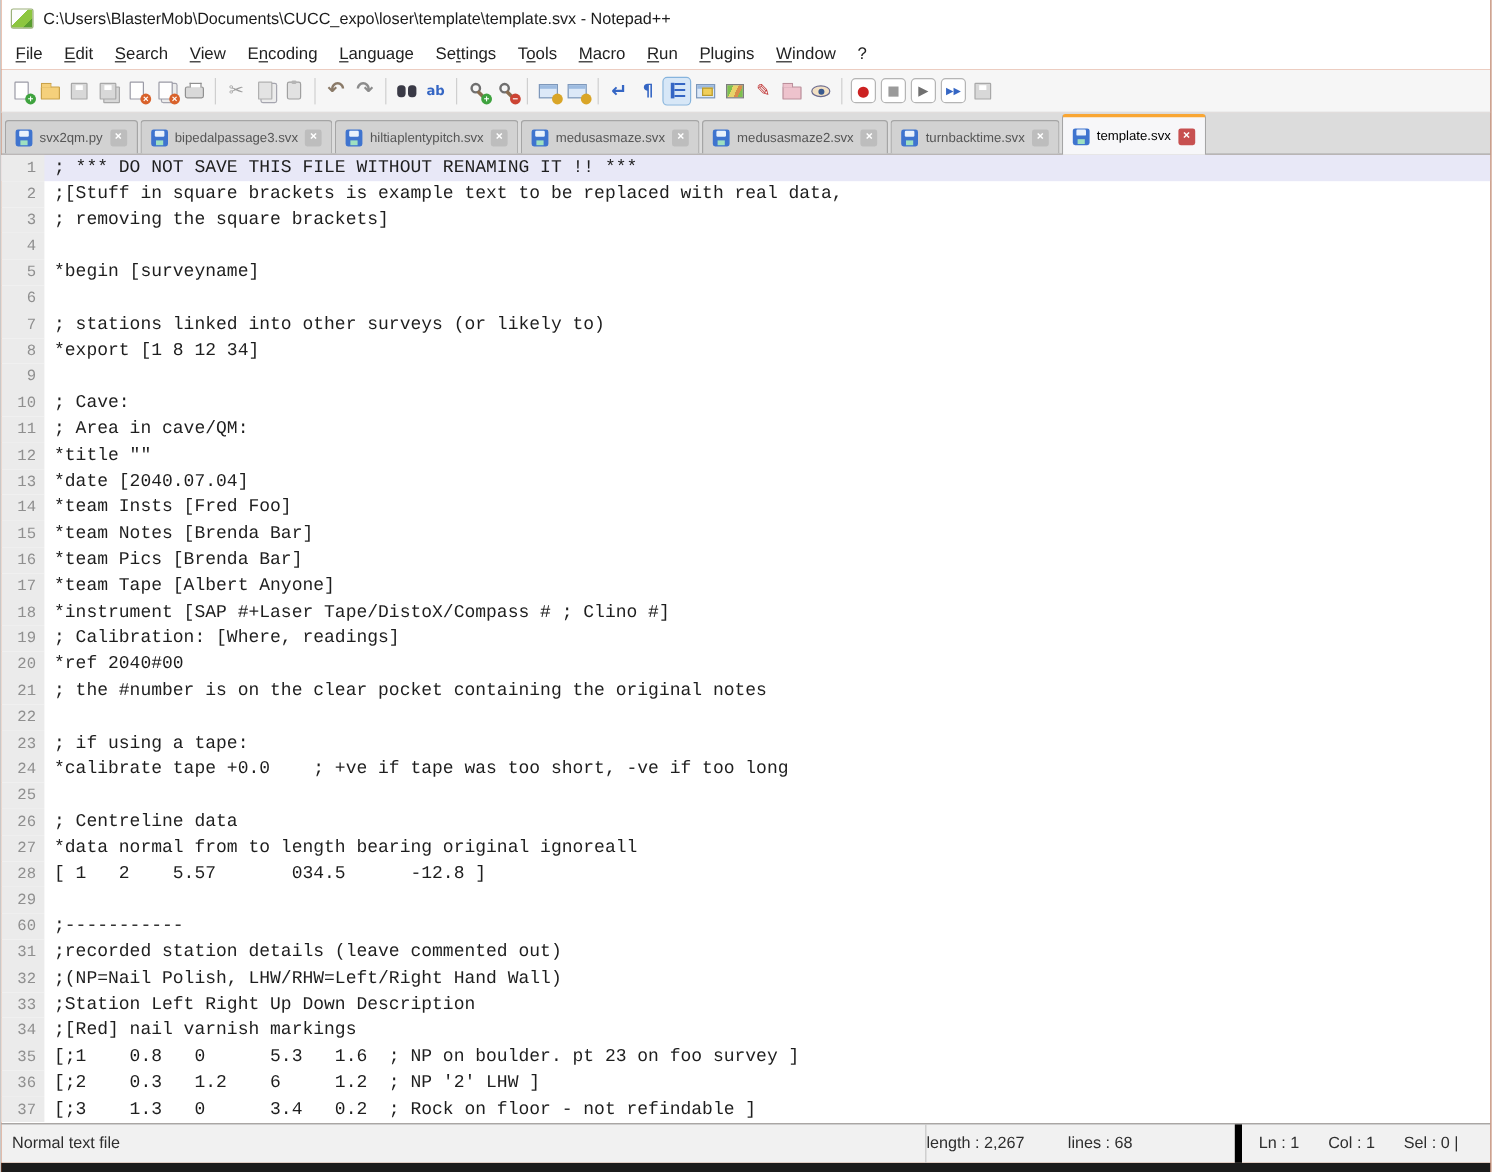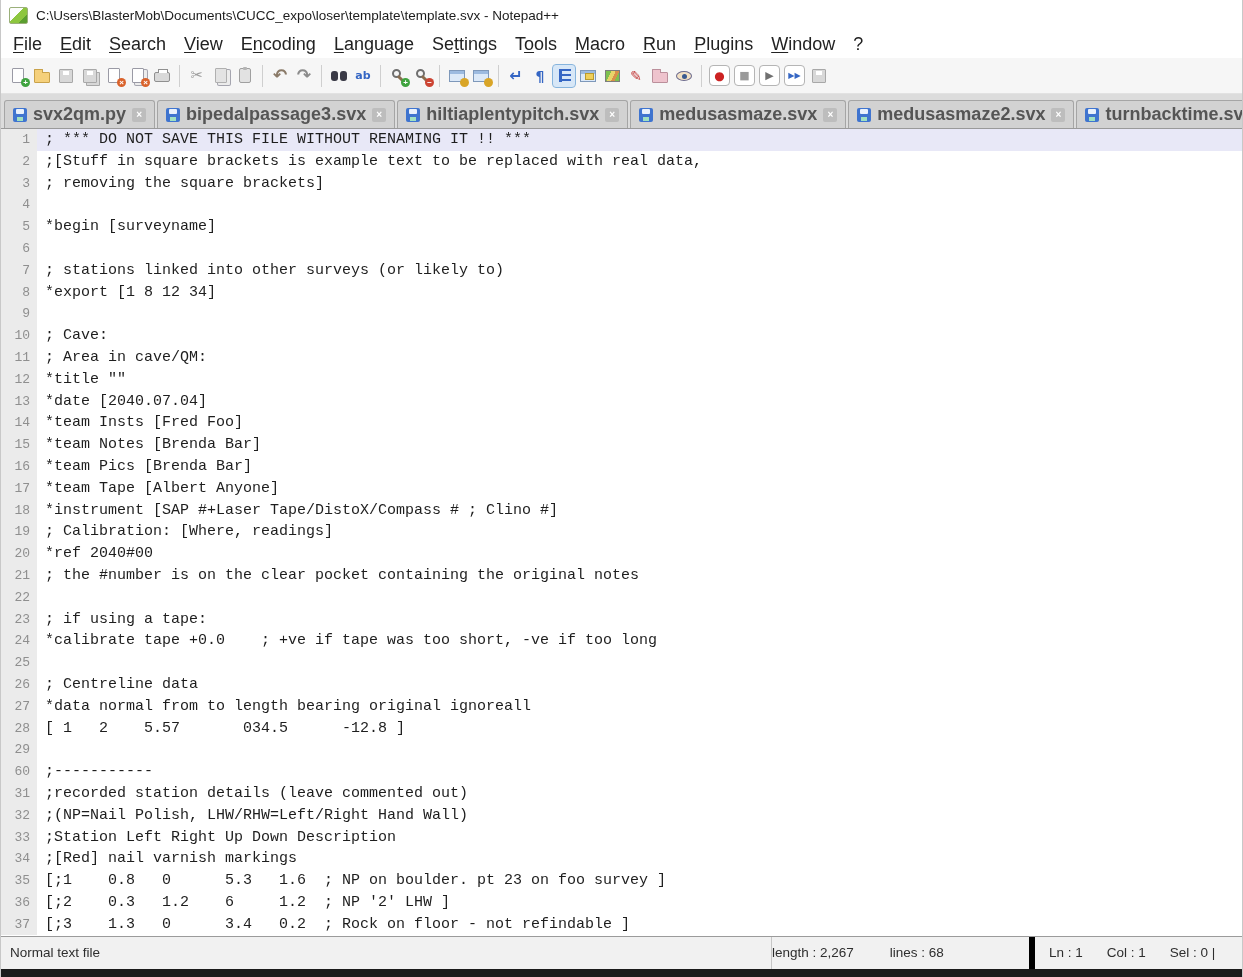--- a/index.html
+++ b/index.html
@@ -9,21 +9,21 @@
     border-left:1px solid #c8c8c8;border-right:1px solid #c8c8c8;box-sizing:border-box;
     background:#c2410c;
   }
   
   .titlebar{height:30px;display:flex;align-items:center;gap:8px;padding-left:8px;background:#ffffff;}
   .npp-logo{width:17px;height:15px;flex:none;border:1px solid #9bb07a;border-radius:2px;
     background:linear-gradient(135deg,#fdfdfd 42%,#8dc63f 42% 75%,#5a9e2f 75%);}
   .title-text{font-size:13.5px;color:#1c1c1c;white-space:nowrap;}
   
   .menubar{height:28px;display:flex;align-items:center;padding-left:3px;background:#fff;}
-  .mi{font-size:18px;color:#222;padding:4px 9px;white-space:nowrap;}
+  .mi{font-size:14px;color:#222;padding:4px 9px;white-space:nowrap;}
   .mi u{text-underline-offset:2px;}
   
   .toolbar{height:35px;display:flex;align-items:center;gap:2px;padding-left:6px;
     background:#f6f6f6;border-bottom:1px solid #e2e2e2;}
   .tsep{width:1px;height:22px;background:#cfcfcf;margin:0 4px;flex:none;}
   .ic{position:relative;width:22px;height:22px;display:inline-flex;align-items:center;justify-content:center;border-radius:3px;flex:none;}
   .ic.act{background:#d7e7f7;outline:1px solid #86b4dd;}
   .ic.boxed{background:#fff;outline:1px solid #b5b5b5;width:19px;height:19px;margin:0 2px;}
   .gl{font-family:"DejaVu Sans",sans-serif;line-height:1;font-weight:bold;font-style:normal;}
   .bd{position:absolute;right:-1px;bottom:0;width:9px;height:9px;border-radius:50%;color:#fff;
@@ -57,21 +57,21 @@
   .p-eye{width:16px;height:10px;background:#f3e1c4;border:1px solid #6b6b8f;border-radius:50%;}
   .p-eye::before{content:"";position:absolute;left:5px;top:2px;width:5px;height:5px;background:#3a5a8f;border-radius:50%;}
   .p-ind{width:12px;height:13px;border-left:3px solid #3566c4;margin-left:2px;
     background:repeating-linear-gradient(to bottom,#3566c4 0 2px,transparent 2px 5px);}
   
   .tabbar{height:35px;display:flex;align-items:flex-end;padding:0 0 0 3px;background:#dcdcdc;
     border-bottom:1px solid #9a9a9a;box-sizing:border-box;}
   .tab{height:28px;display:flex;align-items:center;gap:6px;padding:0 8px;margin-right:2px;
     background:#d2d2d2;border:1px solid #a5a5a5;border-bottom:none;border-radius:3px 3px 0 0;
     box-sizing:border-box;flex:none;position:relative;}
-  .tlabel{font-size:18px;color:#555;white-space:nowrap;font-weight:bold;}
+  .tlabel{font-size:11px;color:#555;white-space:nowrap;}
   .tab.active{height:34px;background:#f7f7f9;border-top:3px solid #f9a633;margin-bottom:-1px;z-index:2;margin-top:44px;}
   .tab.active .tlabel{color:#000;}
   .tfloppy{width:14px;height:14px;background:#3f74cf;border-radius:2px;position:relative;flex:none;}
   .tfloppy::before{content:"";position:absolute;left:3px;top:1px;right:3px;height:5px;background:#e9f1fc;border-radius:1px;}
   .tfloppy::after{content:"";position:absolute;left:4px;bottom:1px;width:6px;height:4px;background:#9fe0c0;}
   .tclose{width:14px;height:14px;border-radius:2px;background:#bdbdbd;color:#fff;font-size:10px;
     line-height:14px;text-align:center;font-weight:bold;flex:none;}
   .tab.active .tclose{background:#c75050;}
   
   .editor{height:807px;overflow:hidden;background:#fff;position:relative;}

